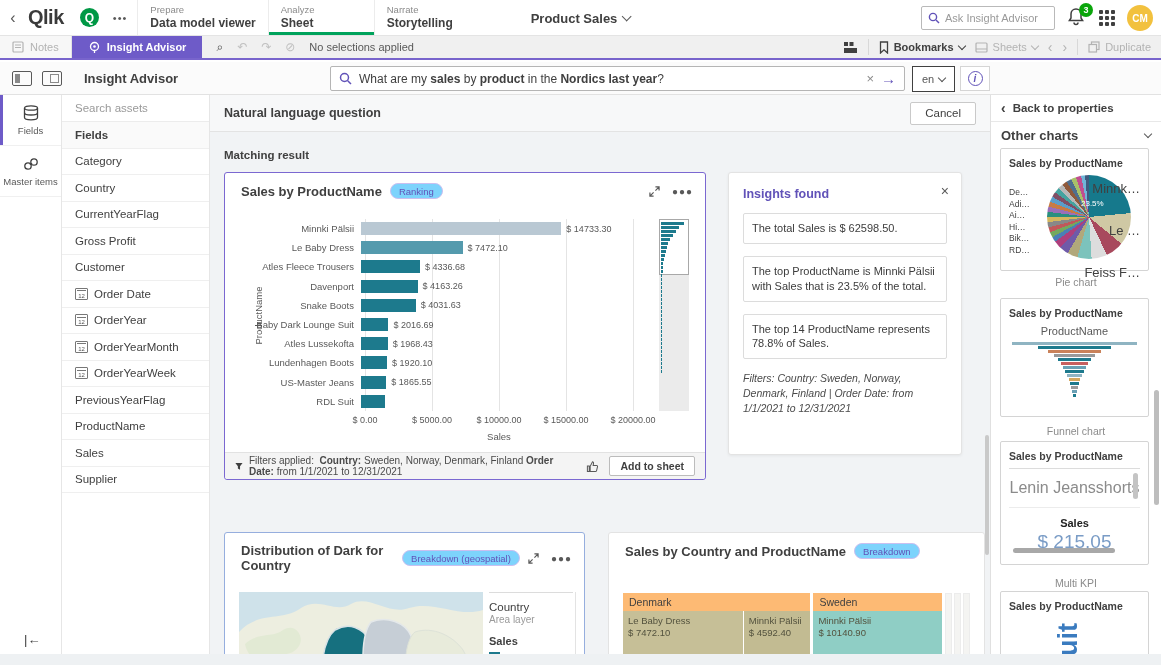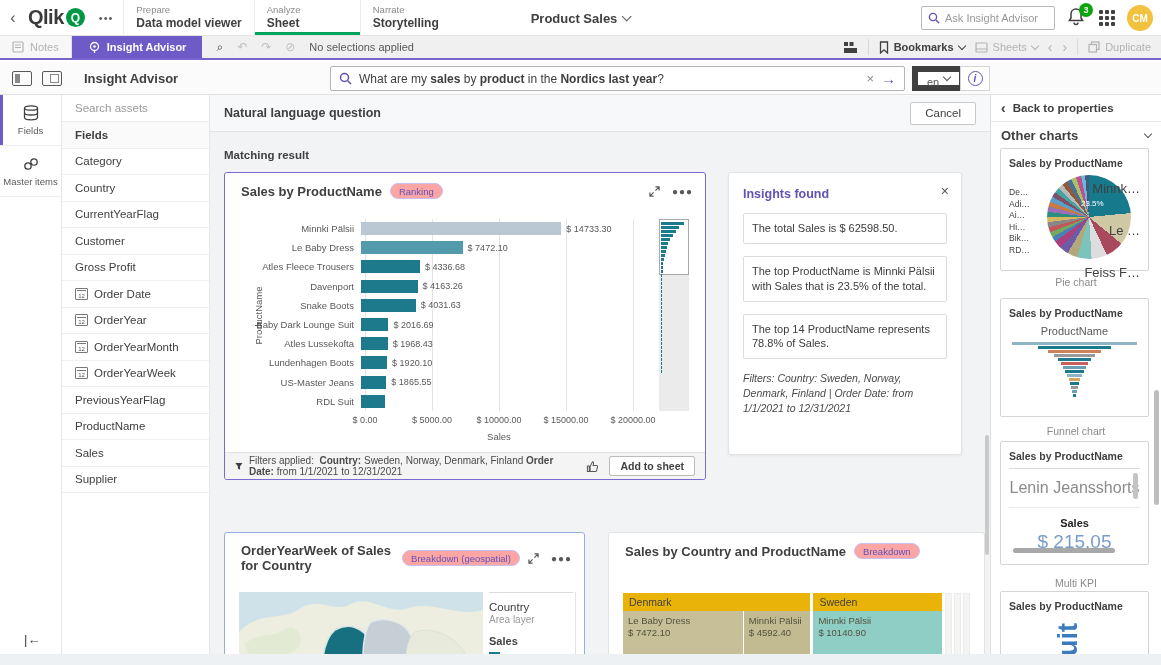--- a/index.html
+++ b/index.html
@@ -3,21 +3,21 @@
 <meta charset="utf-8">
 <style>
   * { margin:0; padding:0; box-sizing:border-box; }
   html,body { background:#e8eaec; }
   body { font-family:"Liberation Sans", sans-serif; color:#404040; }
   .screen { position:relative; width:1161px; height:665px; background:#fff; overflow:hidden; }
 
   
   .topbar { position:absolute; left:0; top:0; width:100%; height:36px; background:#fff; border-bottom:1px solid #e4e4e4; display:flex; align-items:stretch; }
   .back-chev { width:26px; display:flex; align-items:center; justify-content:center; font-size:16px; color:#595959; cursor:pointer; }
-  .logo { display:flex; align-items:center; gap:2px; padding:0 4px 0 2px; }
+  .logo { display:flex; align-items:center; gap:16px; padding:0 4px 0 2px; }
   .logo-text { font-size:20px; font-weight:bold; color:#3a3a3a; letter-spacing:-.5px; }
   .logo-q { width:19px; height:19px; border-radius:50%; background:#009845; color:#fff; font-weight:bold; font-size:12px; display:flex; align-items:center; justify-content:center; }
   .topbar-more { display:flex; align-items:center; padding:0 10px; color:#595959; font-size:11px; letter-spacing:1px; }
   .nav-tabs { display:flex; height:100%; }
   .nav-tab { position:relative; min-width:106px; padding:4px 12px 0 12px; border-left:1px solid #ececec; cursor:pointer; }
   .nav-tab .sec { display:block; font-size:9.5px; color:#8b8b8b; }
   .nav-tab .lbl { display:block; font-size:12px; font-weight:bold; color:#404040; margin-top:1px; }
   .nav-tab.active::after { content:""; position:absolute; left:0; right:0; bottom:0; height:3px; background:#00a35c; }
   .app-title-wrap { position:absolute; left:50%; top:0; height:36px; transform:translateX(-50%); display:flex; align-items:center; gap:6px; cursor:pointer; }
   .app-title { font-size:13px; font-weight:bold; color:#404040; }
@@ -50,21 +50,21 @@
   .subheader { position:absolute; left:0; top:62px; width:100%; height:33px; background:#fbfbfb; border-bottom:1px solid #e2e2e2; display:flex; align-items:center; }
   .pane-toggles { display:flex; gap:10px; padding:0 12px; }
   .ptog { width:20px; height:15px; border:1.4px solid #595959; border-radius:2px; position:relative; cursor:pointer; }
   .ptog.l::before { content:""; position:absolute; left:2px; top:2px; bottom:2px; width:5px; background:#8a8a8a; }
   .ptog.r::before { content:""; position:absolute; right:2px; top:2px; bottom:2px; width:7px; border:1px solid #8a8a8a; }
   .sub-title { font-size:13px; font-weight:bold; color:#404040; padding-left:10px; }
   .nlq-field { position:absolute; left:330px; top:4px; width:575px; height:25px; background:#fff; border:1px solid #b5b5b5; border-radius:2px; display:flex; align-items:center; padding:0 8px; gap:7px; }
   .nlq-text { flex:1; font-size:12px; color:#404040; white-space:nowrap; overflow:hidden; }
   .nlq-x { color:#8a8a8a; font-size:13px; cursor:pointer; }
   .nlq-go { color:#6152b8; font-size:15px; cursor:pointer; }
-  .lang-box { position:absolute; left:912px; top:4px; height:25px; display:flex; align-items:flex-start; gap:5px; padding:4px 9px; border:6px solid #404040; background:#fff; font-size:11px; color:#555; cursor:pointer; }
+  .lang-box { position:absolute; left:912px; top:4px; height:25px; display:flex; align-items:center; gap:5px; padding:12px 9px; border:1px solid #404040; background:#fff; font-size:11px; color:#555; cursor:pointer; }
   .info-box { position:absolute; left:960px; top:4px; width:30px; height:25px; display:flex; align-items:center; justify-content:center; border:1px solid #d5d5d5; background:#fff; cursor:pointer; }
   .info-i { width:15px; height:15px; border:1.4px solid #6152b8; border-radius:50%; color:#6152b8; font-size:10px; font-weight:bold; display:flex; align-items:center; justify-content:center; font-style:italic; }
 
   
   .rail { position:absolute; left:0; top:95px; width:62px; bottom:0; background:#fff; border-right:1px solid #e6e6e6; }
   .rail-item { position:relative; padding:10px 2px 9px 2px; text-align:center; cursor:pointer; border-bottom:1px solid #f0f0f0; }
   .rail-item .rlbl { display:block; font-size:9.5px; color:#595959; margin-top:4px; }
   .rail-item.active::before { content:""; position:absolute; left:0; top:0; bottom:0; width:3px; background:#6e5bc8; }
   .collapse-ic { position:absolute; left:24px; bottom:18px; font-size:13px; color:#404040; cursor:pointer; }
   .assets { position:absolute; left:62px; top:95px; width:148px; bottom:11px; background:#fff; border-right:1px solid #e6e6e6; overflow:hidden; }
@@ -77,21 +77,21 @@
   
   .main { position:absolute; left:210px; top:95px; right:171px; bottom:0; background:#f1f3f5; overflow:hidden; }
   .nlq-head { position:absolute; left:0; top:0; right:0; height:37px; background:#f7f8f9; border-bottom:1px solid #e3e3e3; display:flex; align-items:center; padding:0 14px; }
   .nlq-head .t { font-size:12.5px; font-weight:bold; color:#404040; }
   .cancel-btn { margin-left:auto; height:23px; padding:0 14px; background:#fff; border:1px solid #c9c9c9; border-radius:2px; font-size:11.5px; color:#404040; display:flex; align-items:center; cursor:pointer; }
   .matching { position:absolute; left:14px; top:54px; font-size:11.5px; font-weight:bold; color:#404040; }
 
   .chart-card { position:absolute; left:14px; top:77px; width:482px; height:308px; background:#fff; border:1px solid #7b68d1; border-radius:3px; }
   .card-head { position:absolute; left:16px; top:10px; right:12px; display:flex; align-items:center; gap:8px; }
   .card-title { font-size:13px; font-weight:bold; color:#404040; }
-  .pill { font-size:9.5px; color:#6152b8; background:#fca5a5; border:1px solid #c9bff0; border-radius:8px; padding:1.5px 8px; white-space:nowrap; }
+  .pill { font-size:9.5px; color:#6152b8; background:#7dd3fc; border:1px solid #c9bff0; border-radius:8px; padding:1.5px 8px; white-space:nowrap; }
   .head-ics { margin-left:auto; display:flex; align-items:center; gap:12px; }
   .more-ic { color:#595959; font-size:10px; letter-spacing:1px; cursor:pointer; }
 
   .ylab { position:absolute; left:4px; top:46px; height:192px; display:flex; align-items:center; }
   .ylab span { transform:rotate(-90deg); font-size:9.5px; color:#595959; white-space:nowrap; }
   .plot-grid { position:absolute; left:140px; right:72px; top:46px; height:192px; }
   .gline { position:absolute; top:0; bottom:0; width:1px; background:#e4e4e4; }
   .bars { position:absolute; left:18px; right:72px; top:46px; height:192px; }
   .brow { display:flex; align-items:center; height:19.2px; }
   .blabel { width:118px; text-align:right; padding-right:7px; font-size:9.5px; color:#595959; white-space:nowrap; flex:0 0 auto; }
@@ -128,21 +128,21 @@
   .leg-dim { font-size:11.5px; color:#404040; }
   .leg-sub { font-size:10px; color:#9a9a9a; margin-top:1px; }
   .leg-meas { font-size:11px; font-weight:bold; color:#404040; margin-top:10px; }
   .leg-val { display:flex; align-items:center; gap:5px; margin-top:5px; font-size:10px; color:#595959; }
   .leg-swatch { width:11px; height:14px; background:#1d7a8d; }
   .map-vline { position:absolute; right:8px; top:59px; bottom:10px; width:1px; background:#e3e3e3; }
 
   .tree-card { position:absolute; left:398px; top:437px; width:377px; height:240px; background:#fff; border:1px solid #e3e3e3; border-radius:3px; }
   .tree-body { position:absolute; left:14px; right:14px; top:60px; bottom:12px; display:flex; gap:3px; }
   .tgroup { display:flex; flex-direction:column; }
-  .tg-head { height:18px; background:#eab308; font-size:10.5px; color:#404040; display:flex; align-items:center; padding:0 6px; }
+  .tg-head { height:18px; background:#fdba74; font-size:10.5px; color:#404040; display:flex; align-items:center; padding:0 6px; }
   .tg-cells { flex:1; display:flex; gap:1px; }
   .tcell { padding:4px 5px; font-size:9.5px; line-height:1.3; color:#53523e; overflow:hidden; }
   .tstrips { flex:1; display:flex; gap:2px; }
   .tstrip { flex:1; background:#f4f4f2; border:1px solid #ececec; }
 
   
   .rpanel { position:absolute; right:0; top:95px; width:171px; bottom:0; background:#fff; border-left:1px solid #e0e0e0; }
   .back-row { height:27px; display:flex; align-items:center; gap:7px; padding:0 10px; font-size:11.5px; font-weight:bold; color:#404040; border-bottom:1px solid #e8e8e8; cursor:pointer; }
   .oc-row { height:26px; display:flex; align-items:center; padding:0 10px; font-size:13px; font-weight:bold; color:#404040; }
   .oc-row .chev-sm { margin-left:auto; color:#595959; }
@@ -350,24 +350,24 @@
         <div class="asset-row">
           <span>Category</span>
         </div>
         <div class="asset-row">
           <span>Country</span>
         </div>
         <div class="asset-row">
           <span>CurrentYearFlag</span>
         </div>
         <div class="asset-row">
+          <span>Gross Profit</span>
+        </div>
+        <div class="asset-row">
           <span>Customer</span>
-        </div>
-        <div class="asset-row">
-          <span>Gross Profit</span>
         </div>
         <div class="asset-row">
           <span class="cal-ic">12</span>
           <span>Order Date</span>
         </div>
         <div class="asset-row">
           <span class="cal-ic">12</span>
           <span>OrderYear</span>
         </div>
         <div class="asset-row">
@@ -574,21 +574,21 @@
 
     <div class="main-scroll"></div>
 
     <div class="result-tabs" id="resultTabs">
         <div class="rtab active">Additional results (7)</div>
         <div class="rtab">Existing charts (9)</div>
       </div>
 
     <div class="map-card">
       <div class="card-head">
-        <span class="card-title">OrderYearWeek of Sales for Country</span>
+        <span class="card-title">Distribution of Dark for Country</span>
         <span class="pill">Breakdown (geospatial)</span>
         <span class="head-ics">
           <svg class="ic" width="11" height="11" viewBox="0 0 12 12">
               <path d="M7 1h4v4M11 1 7 5M5 11H1V7M1 11l4-4" fill="none" stroke="#595959" stroke-width="1.3"></path>
             </svg>
           <span class="more-ic">●●●</span>
         </span>
       </div>
       <div class="map-body">
         <svg width="244" height="160" viewBox="0 0 244 160">

